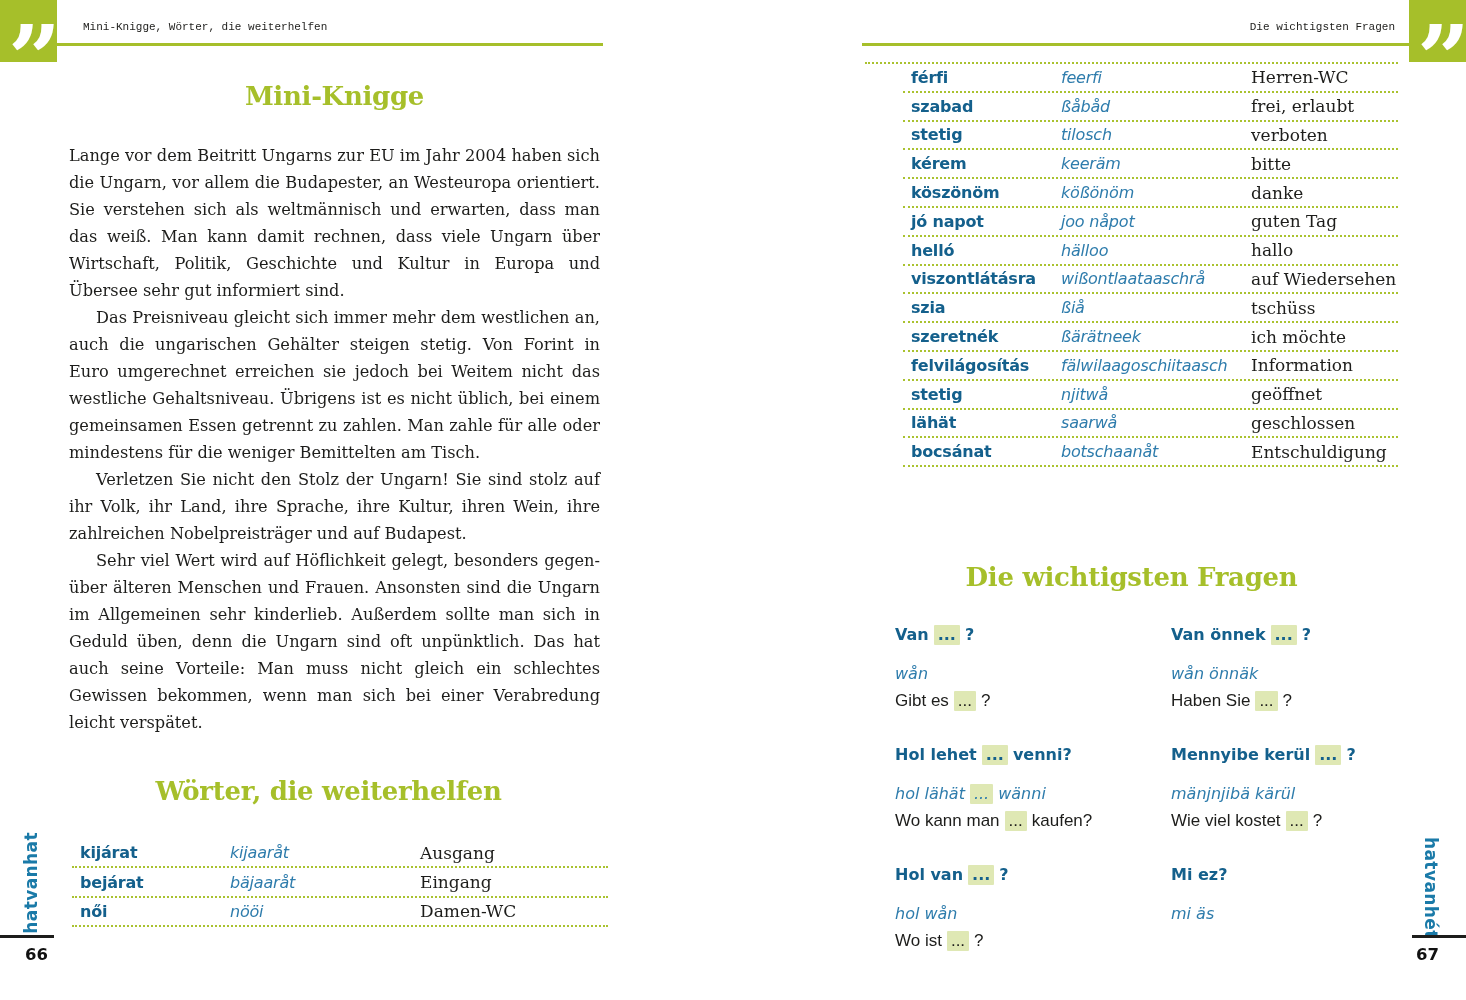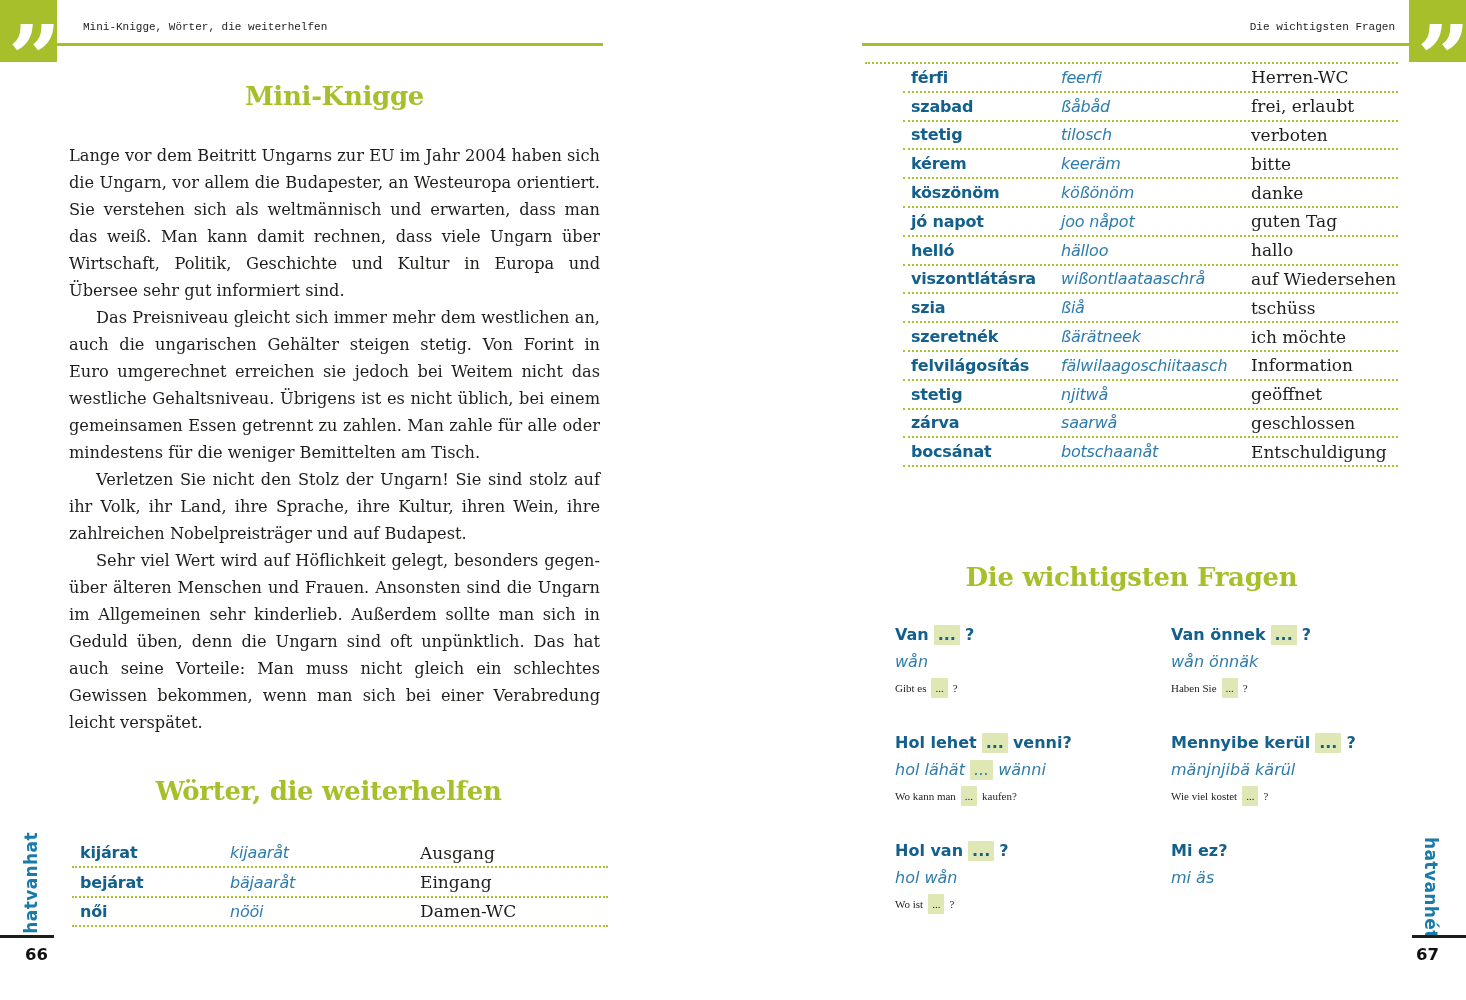--- a/index.html
+++ b/index.html
@@ -54,22 +54,22 @@
         letter-spacing:-0.2px;color:var(--teal-bold);white-space:nowrap;}
   .t-pron{font-family:"DejaVu Sans",sans-serif;font-style:italic;font-size:16px;
           letter-spacing:-0.2px;color:var(--pron-blue);white-space:nowrap;}
   .t-de{font-family:"DejaVu Serif",serif;font-size:17px;color:var(--text-black);white-space:nowrap;}
 
   
   #questions{position:absolute;left:895px;top:621px;width:503px;display:grid;
              grid-template-columns:276px 1fr;row-gap:27px;}
   .q-line{line-height:27px;white-space:nowrap;}
   .q-hu{font-family:"DejaVu Sans",sans-serif;font-weight:bold;font-size:16px;color:var(--teal-bold);}
-  .q-pron{font-family:"DejaVu Sans",sans-serif;font-style:italic;font-size:16px;color:var(--pron-blue);}
-  .q-de{font-family:Liberation Serif, serif;font-size:11px;color:var(--text-black);}
+  .q-pron{font-family:"DejaVu Sans",sans-serif;font-style:italic;font-size:16px;color:var(--pron-blue);margin-top:12px;}
+  .q-de{font-family:Liberation Sans, sans-serif;font-size:17px;color:var(--text-black);}
   .gap{display:inline-block;background:var(--highlight-bg);padding:0 4px;margin:0 5px;
        line-height:20px;border-radius:1px;}
   .gap:empty{display:none;margin:0;padding:0;}
 
   
   .side-label{position:absolute;font-family:"DejaVu Sans",sans-serif;font-weight:bold;font-size:17px;
               color:var(--side-label-blue);letter-spacing:0.4px;}
   #side-left{left:21px;top:832px;writing-mode:vertical-rl;transform:rotate(180deg);transform-origin:center;}
   #side-right{left:1421px;top:837px;writing-mode:vertical-rl;}
   .f-rule{position:absolute;top:935px;height:2.5px;background:var(--text-black);}
@@ -183,21 +183,21 @@
       <span class="t-hu">felvilágosítás</span>
       <span class="t-pron">fälwilaagoschiitaasch</span>
       <span class="t-de">Information</span>
     </div>
     <div class="t-row">
       <span class="t-hu">stetig</span>
       <span class="t-pron">njitwå</span>
       <span class="t-de">geöffnet</span>
     </div>
     <div class="t-row">
-      <span class="t-hu">zárva</span>
+      <span class="t-hu">lähät</span>
       <span class="t-pron">saarwå</span>
       <span class="t-de">geschlossen</span>
     </div>
     <div class="t-row">
       <span class="t-hu">bocsánat</span>
       <span class="t-pron">botschaanåt</span>
       <span class="t-de">Entschuldigung</span>
     </div>
   </div>
 

